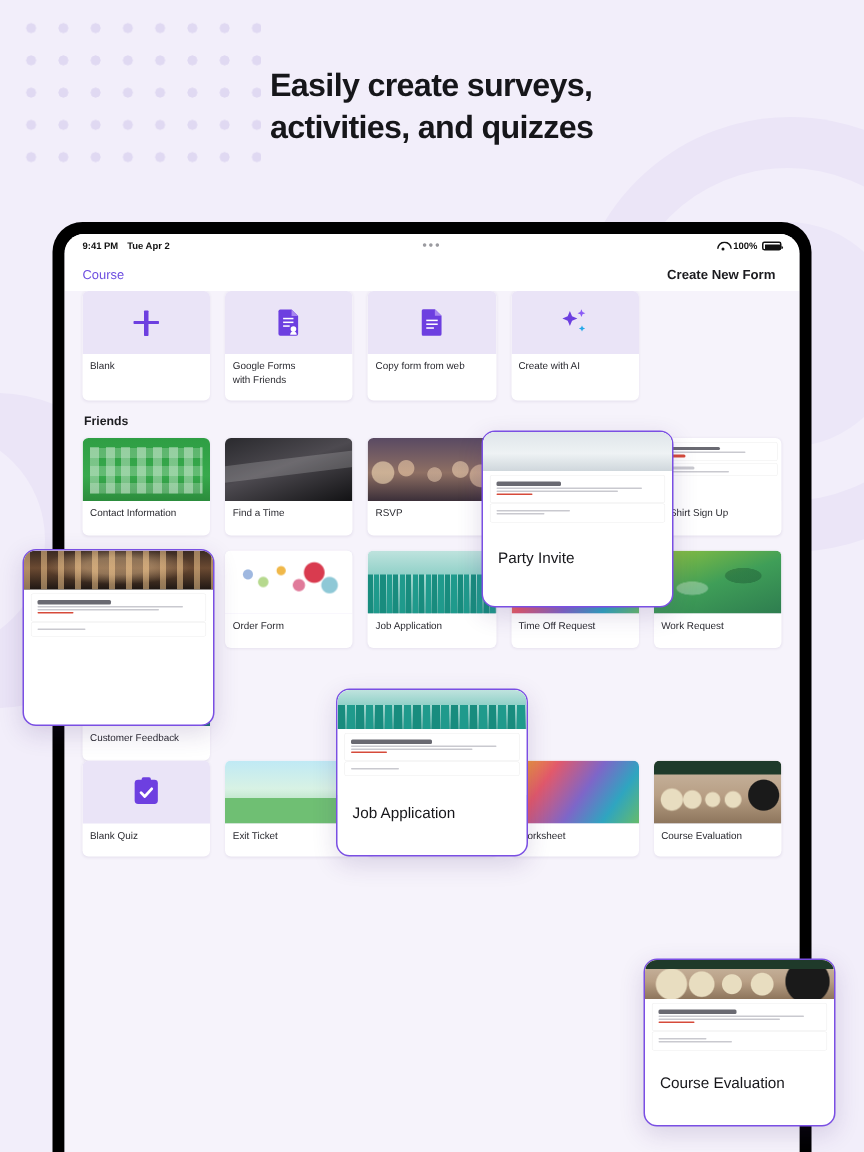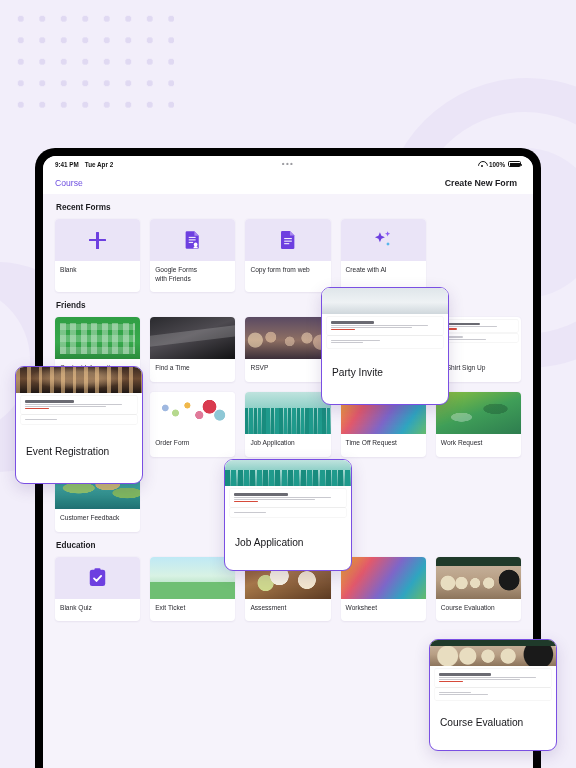--- a/index.html
+++ b/index.html
@@ -303,20 +303,24 @@
 
 <div id="stage">
 
   <div class="dots"></div>
   <div class="circ circ-r1"></div>
   <div class="circ circ-r2"></div>
   <div class="circ circ-r3"></div>
   <div class="circ circ-l1"></div>
   <div class="circ circ-l2"></div>
 
+  <div class="headline">
+    <div>Easily create surveys,</div>
+    <div>activities, and quizzes</div>
+  </div>
 
   <div class="ipad">
     <div class="screen">
 
       <div class="statusbar">
         <div class="sb-left">
           <span>9:41 PM</span>
           <span>Tue Apr 2</span>
         </div>
         <div class="sb-center">•••</div>
@@ -327,21 +331,20 @@
         </div>
       </div>
 
       <div class="navbar">
         <div class="nav-cancel">Course</div>
         <div class="nav-title">Create New Form</div>
       </div>
 
       <div class="content">
 
-        <div class="section-title">Recent Forms</div>
         <div class="grid recent">
 
           <div class="card">
             <div class="card-thumb">
               <span class="ic-plus"></span>
             </div>
             <div class="card-label">Blank</div>
           </div>
 
           <div class="card">
@@ -503,21 +506,20 @@
             <div class="card-thumb">
               <div class="tpl">
                 <div class="tpl-banner art art-map"></div>
 
               </div>
             </div>
             <div class="card-label">Customer Feedback</div>
           </div>
         </div>
 
-        <div class="section-title">Education</div>
         <div class="grid">
 
           <div class="card">
             <div class="card-thumb">
               <svg width="17" height="19" viewBox="0 0 22 24">
                 <rect x="1" y="2" width="20" height="21" rx="3" fill="#6d3fe0"></rect>
                 <rect x="7" y="0" width="8" height="4" rx="1.6" fill="#6d3fe0"></rect>
                 <path d="M6.5 13.2l3.2 3.3 6-6.6" stroke="#fff" stroke-width="2.4" fill="none" stroke-linecap="round" stroke-linejoin="round"></path>
               </svg>
             </div>
@@ -578,21 +580,20 @@
             <div class="tl w90"></div>
             <div class="tl w75"></div>
             <div class="tl red"></div>
           </div>
           <div class="tpl-card" style="padding:3px 4px">
             <div class="tl w30"></div>
           </div>
         </div>
       </div>
     </div>
-    <div class="popup-label">Event Registration</div>
   </div>
 
   <div class="popup" style="left:321px; top:287px; width:128px; height:118px;">
     <div class="popup-thumb" style="height:72px;">
       <div class="tpl">
         <div class="tpl-banner art art-balloons" style="height:26px"></div>
         <div class="tpl-body" style="padding:3px 5px">
           <div class="tpl-card" style="padding:3px 4px">
             <div class="tl t" style="height:2.6px;width:40%"></div>
             <div class="tl w90"></div>

